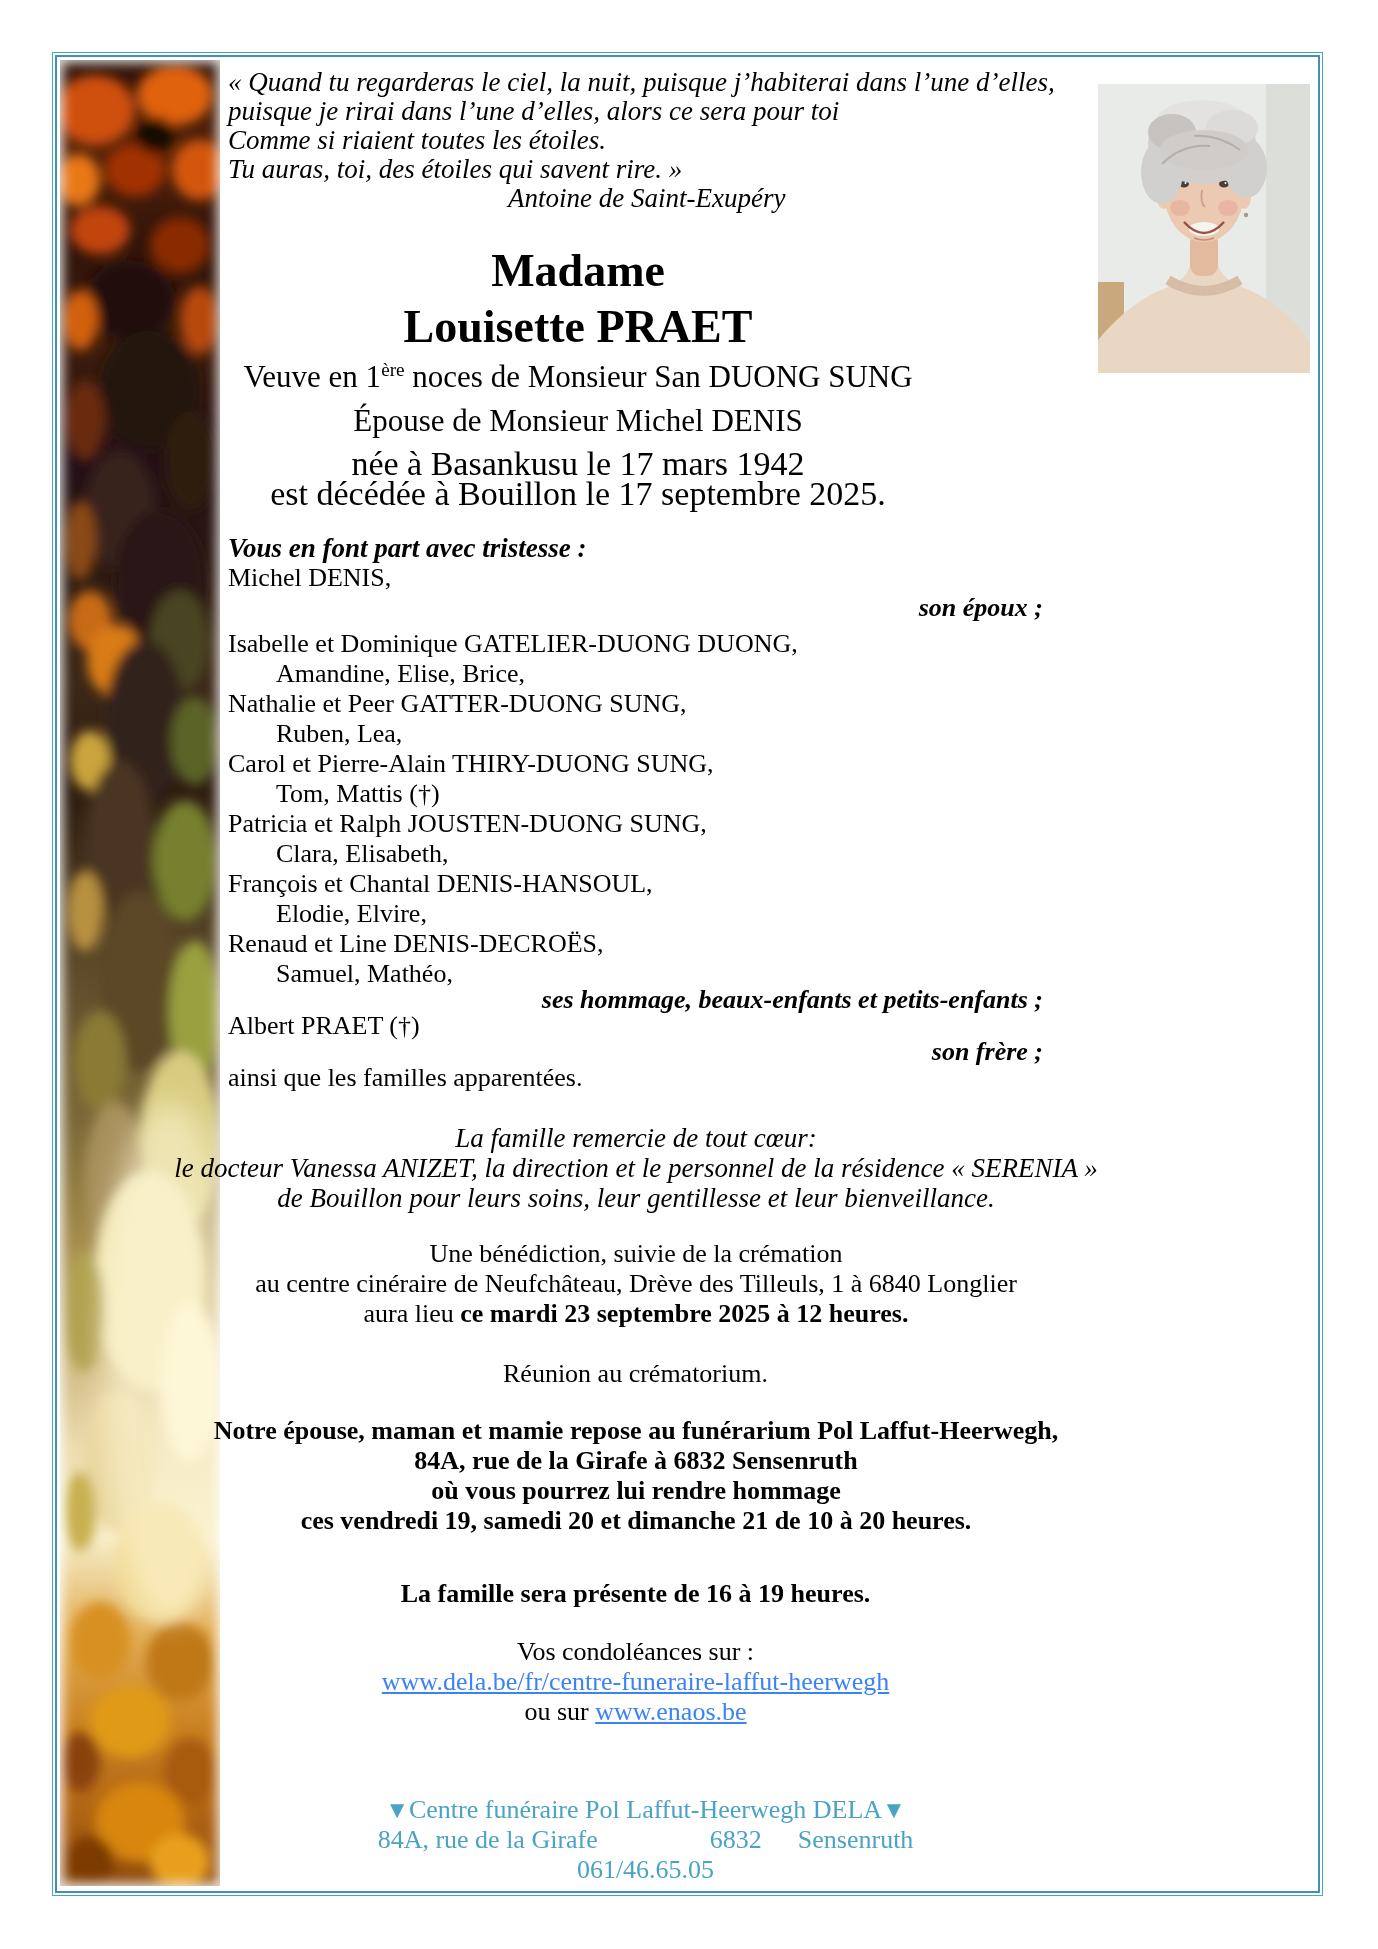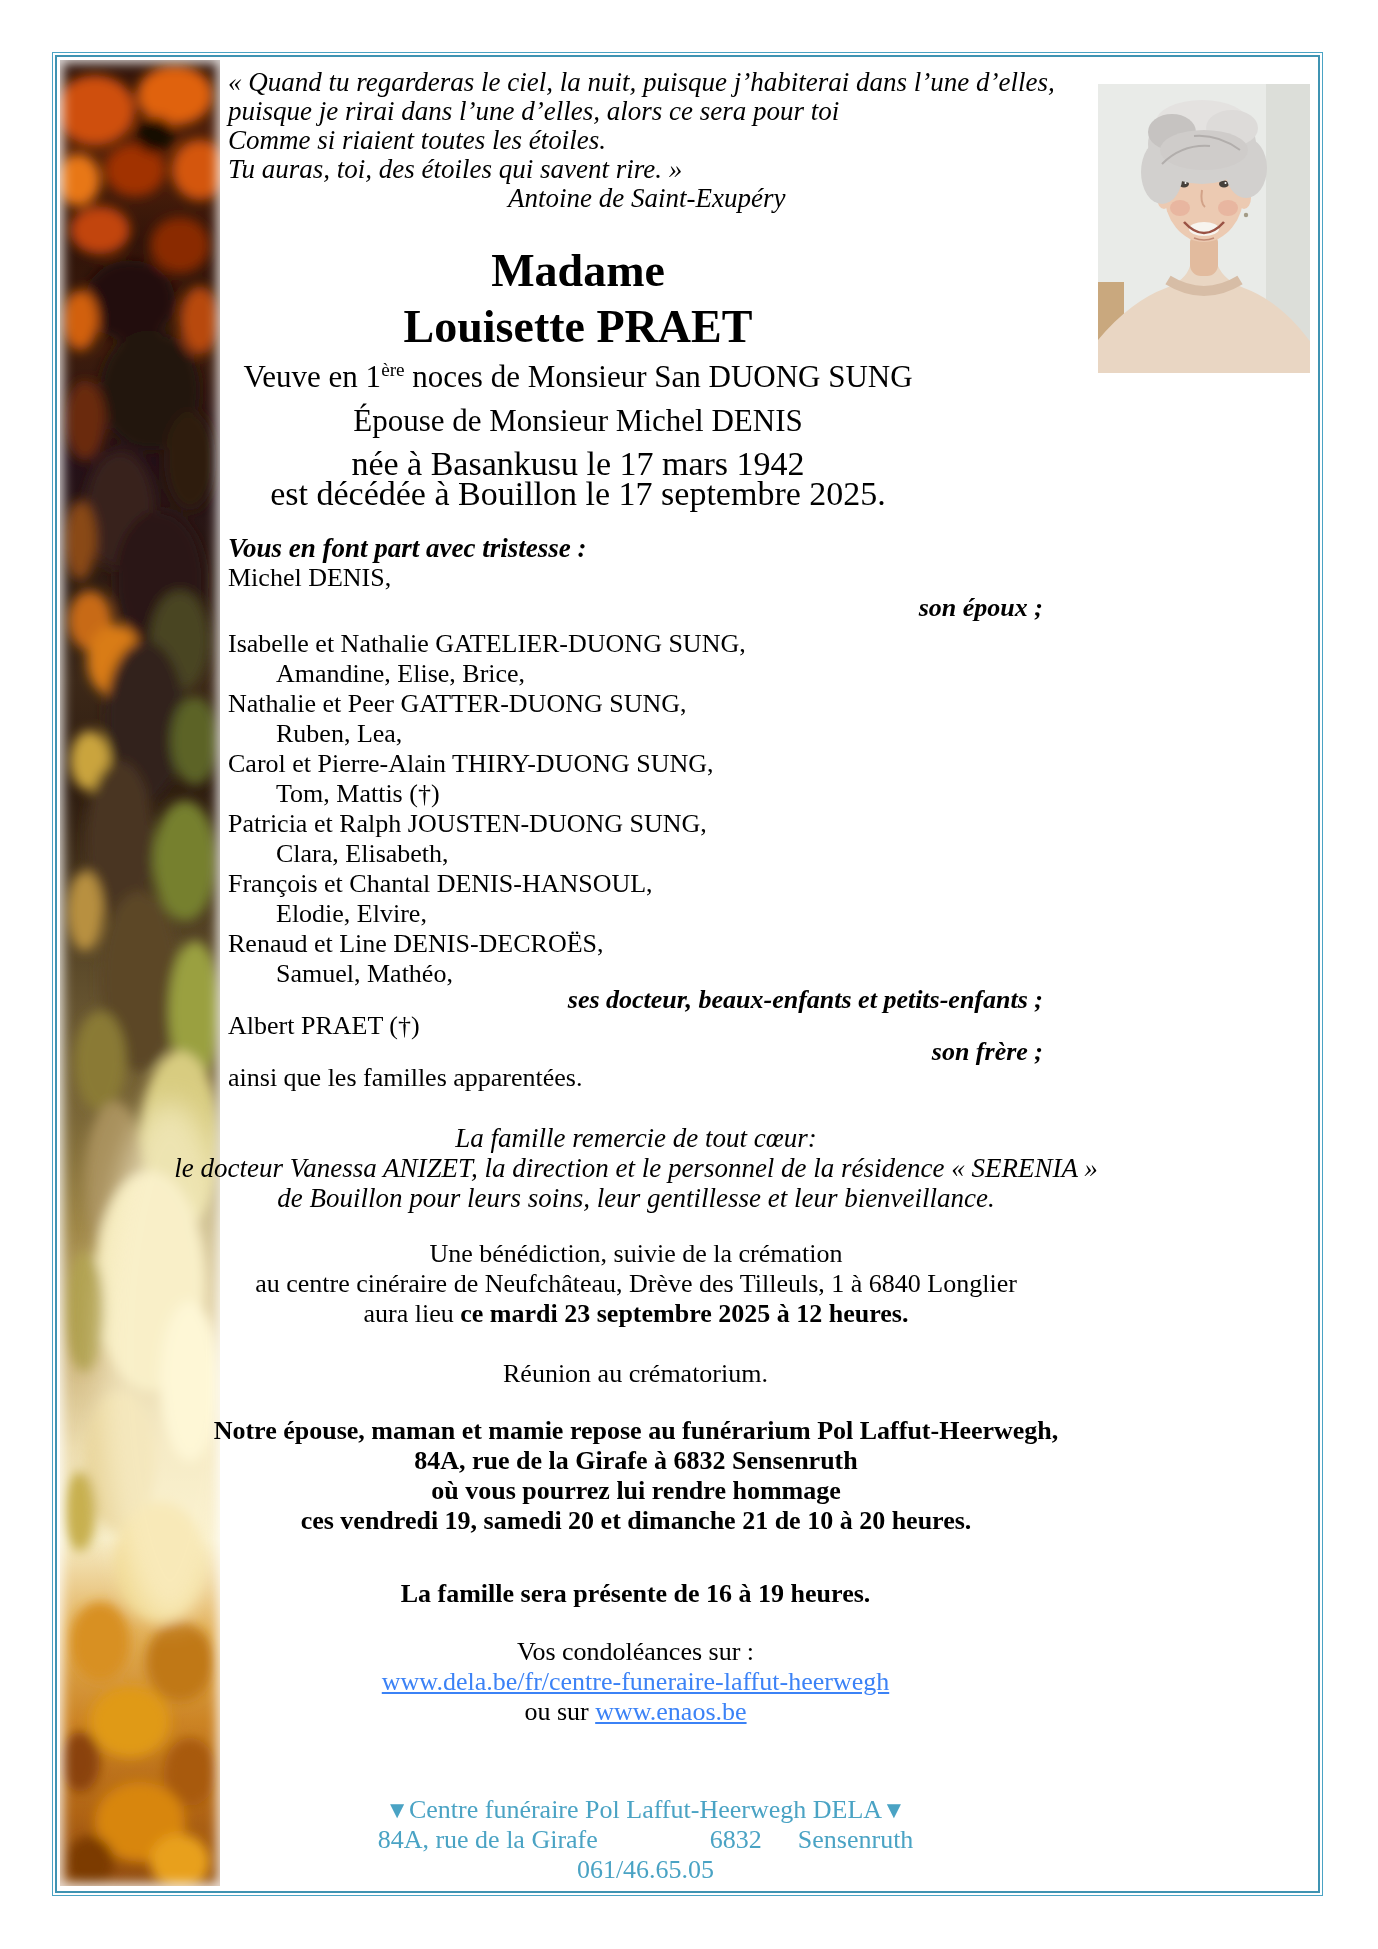--- a/index.html
+++ b/index.html
@@ -201,35 +201,35 @@
       <div class="sub1">Épouse de Monsieur Michel DENIS</div>
       <div class="sub2 first">née à Basankusu le 17 mars 1942</div>
       <div class="sub2">est décédée à Bouillon le 17 septembre 2025.</div>
     </div>
 
     <div class="announce-intro">Vous en font part avec tristesse :</div>
     <div class="body-line">Michel DENIS,</div>
     <div class="role first">son époux ;</div>
 
     <div class="family-list">
-      <div class="body-line">Isabelle et Nathalie GATELIER-DUONG SUNG,</div>
+      <div class="body-line">Isabelle et Dominique GATELIER-DUONG DUONG,</div>
       <div class="body-line indent">Amandine, Elise, Brice,</div>
       <div class="body-line">Nathalie et Peer GATTER-DUONG SUNG,</div>
       <div class="body-line indent">Ruben, Lea,</div>
       <div class="body-line">Carol et Pierre-Alain THIRY-DUONG SUNG,</div>
       <div class="body-line indent">Tom, Mattis (†)</div>
       <div class="body-line">Patricia et Ralph JOUSTEN-DUONG SUNG,</div>
       <div class="body-line indent">Clara, Elisabeth,</div>
       <div class="body-line">François et Chantal DENIS-HANSOUL,</div>
       <div class="body-line indent">Elodie, Elvire,</div>
       <div class="body-line">Renaud et Line DENIS-DECROËS,</div>
       <div class="body-line indent">Samuel, Mathéo,</div>
     </div>
 
-    <div class="role">ses docteur, beaux-enfants et petits-enfants ;</div>
+    <div class="role">ses hommage, beaux-enfants et petits-enfants ;</div>
     <div class="body-line tight">Albert PRAET (†)</div>
     <div class="role">son frère ;</div>
     <div class="body-line tight">ainsi que les familles apparentées.</div>
 
     <div class="thanks center-col">
       <div class="body-line">La famille remercie de tout cœur:</div>
       <div class="body-line">le docteur Vanessa ANIZET, la direction et le personnel de la résidence « SERENIA »</div>
       <div class="body-line">de Bouillon  pour leurs soins, leur gentillesse et leur bienveillance.</div>
     </div>
 

